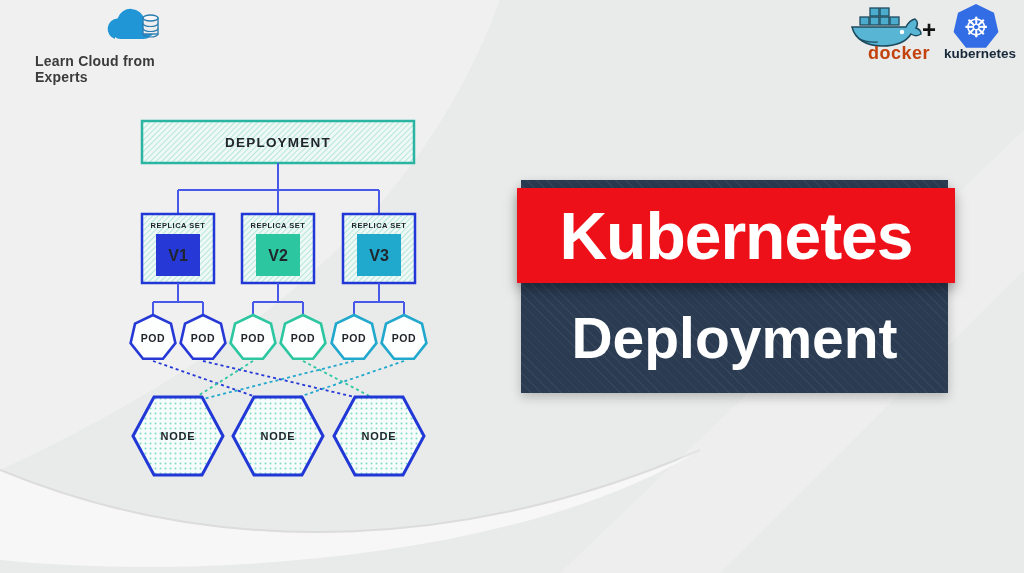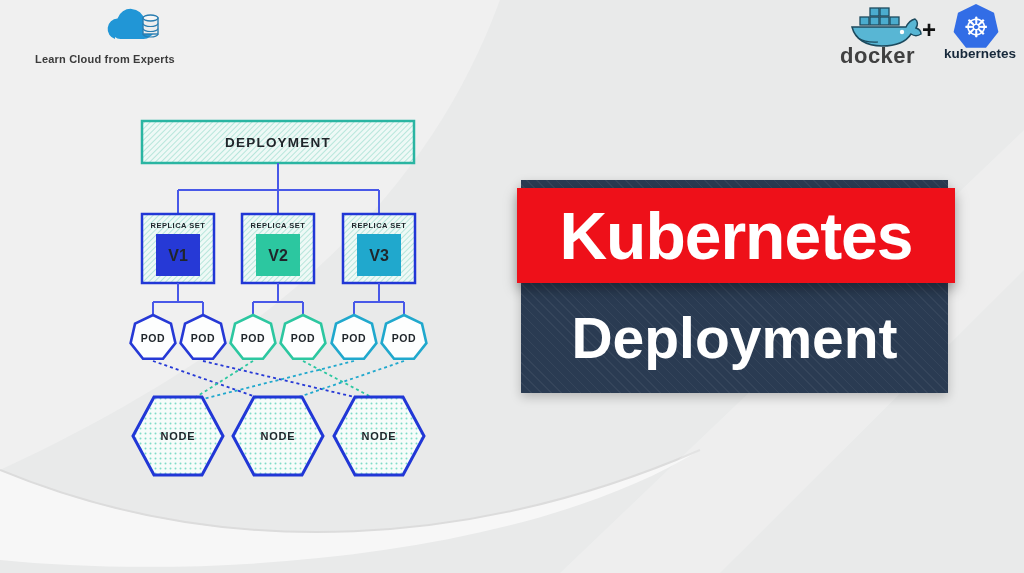--- a/index.html
+++ b/index.html
@@ -13,31 +13,31 @@
 
   
   .brand { position:absolute; left:6px; top:4px; width:180px; height:70px; }
   .brand-name {
     position:absolute; left:3px; top:22px;
     font-size:25px; font-weight:bold; letter-spacing:-0.5px; color:#7ec131;
     z-index:2;
   }
   .brand-tagline {
     position:absolute; left:29px; top:49px;
-    font-size:11px; font-weight:bold; color:#3b3b3b; letter-spacing:0.2px;
+    font-size:14px; font-weight:bold; color:#3b3b3b; letter-spacing:0.2px;
     z-index:2;
   }
   .brand-cloud { position:absolute; left:97px; top:2px; z-index:1; }
 
   
   .partners { position:absolute; left:840px; top:0; width:184px; height:78px; }
   .docker-whale { position:absolute; left:8px; top:7px; }
   .docker-label {
-    position:absolute; left:0px; top:43px; width:90px; text-align:left;
-    font-size:22px; font-weight:bold; letter-spacing:0.5px; color:#404040;
+    position:absolute; left:0px; top:43px; width:90px; text-align:right;
+    font-size:18px; font-weight:bold; letter-spacing:0.5px; color:#c2410c;
   }
   .plus-sign {
     position:absolute; left:82px; top:16px; font-size:24px; font-weight:bold; color:#111;
   }
   .k8s-logo { position:absolute; left:112px; top:3px; }
   .k8s-label {
     position:absolute; left:100px; top:46px; width:80px; text-align:center;
     font-size:13.5px; font-weight:bold; color:#16283a;
   }
 

